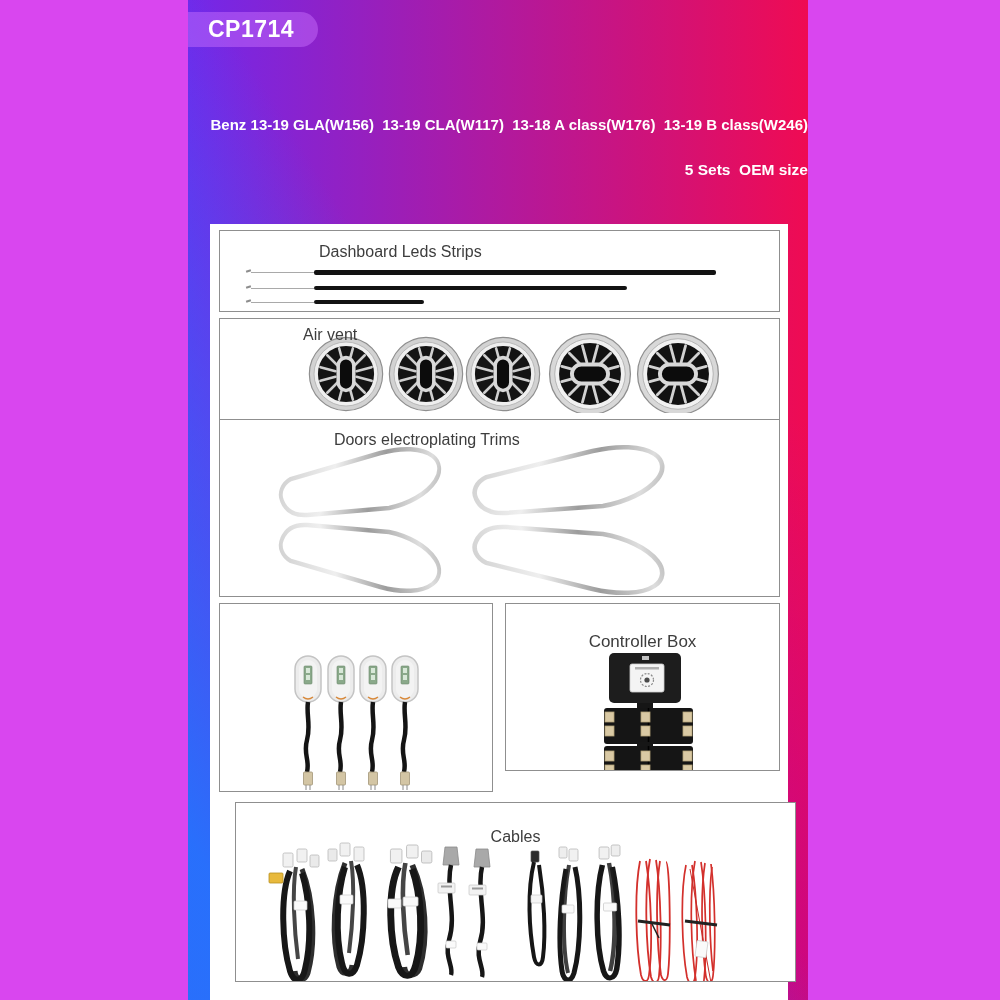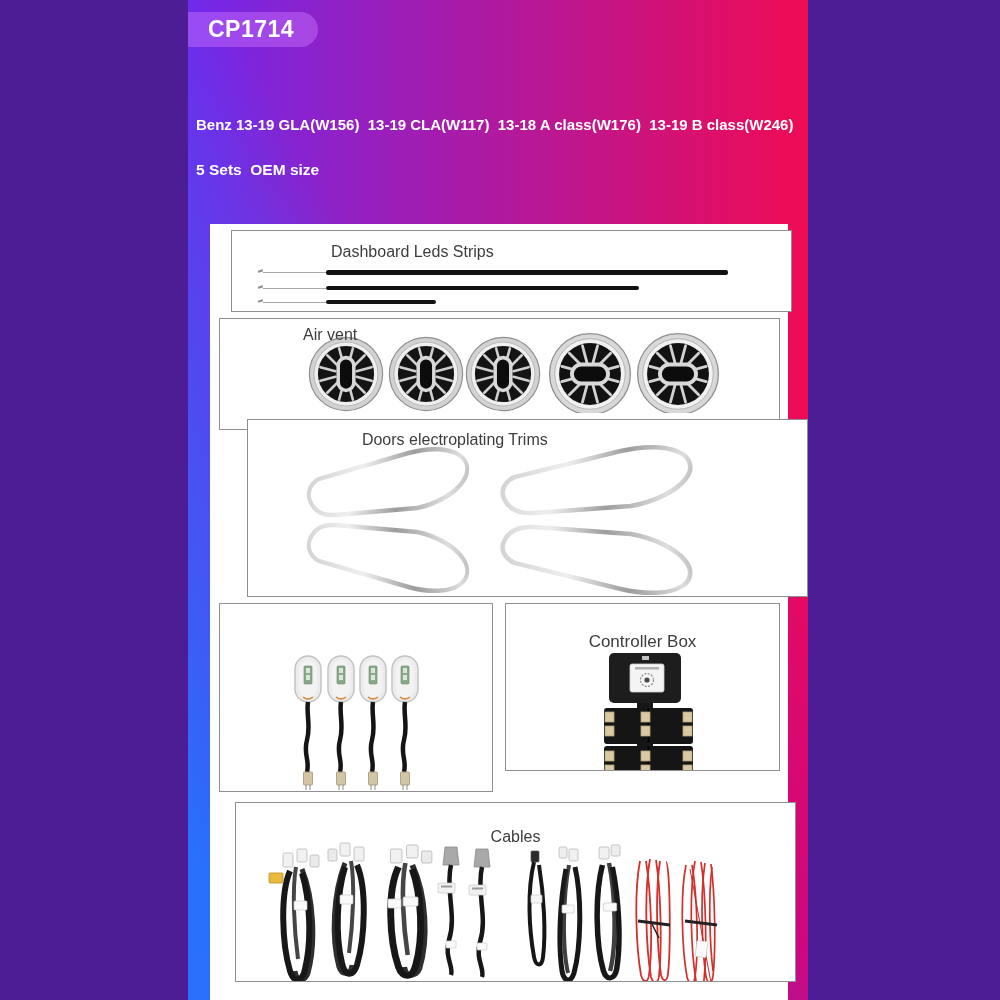--- a/index.html
+++ b/index.html
@@ -1,42 +1,42 @@
 <!DOCTYPE html>
 <html><head>
 <meta charset="utf-8">
 <style>
   html,body{margin:0;padding:0;background:#ffffff;}
-  .canvas{position:relative;width:1000px;height:1000px;background:#4c1d95;overflow:hidden;
+  .canvas{position:relative;width:1000px;height:1000px;background:#d946ef;overflow:hidden;
           font-family:"Liberation Sans",sans-serif;margin:0 auto;}
 
   
   .gradient{position:absolute;left:188px;top:0;width:620px;height:1000px;
     background-image:
       linear-gradient(to top right, rgba(36,116,253,0.95) 8%, rgba(36,116,253,0) 52%),
       linear-gradient(to bottom, rgba(150,0,205,0) 42%, rgba(150,0,200,0.40) 100%),
       linear-gradient(to right, #7228ea, #ef0b53);}
   .cp-pill{position:absolute;left:0;top:12px;height:35px;line-height:35px;
     padding:0 24px 0 20px;background:rgba(203,115,255,0.45);
     border-radius:0 18px 18px 0;color:#ffffff;font-size:23px;font-weight:600;
     letter-spacing:0.5px;}
-  .hline{position:absolute;left:0;width:100%;text-align:left;color:#ffffff;white-space:pre;padding-left:8px;}
+  .hline{position:absolute;left:0;width:100%;text-align:right;color:#ffffff;white-space:pre;}
   .benz{top:116px;font-size:15px;font-weight:600;}
   .sets{top:161px;font-size:15.5px;font-weight:600;}
   .control{top:201px;font-size:15px;font-weight:500;}
 
   
   .panel{position:absolute;left:210px;top:224px;width:578px;height:776px;background:#fff;}
   .pbox{position:absolute;border:1px solid #8f8f8f;background:#fff;box-sizing:border-box;overflow:hidden;}
   .ptitle{position:absolute;color:#3d3d3d;font-size:16px;}
   .centered{left:0;width:100%;text-align:center;}
 
-  .box-dash {left:9px;top:6px;  width:561px;height:82px;margin-left:12px;}
+  .box-dash {left:9px;top:6px;  width:561px;height:82px;}
   .box-vent {left:9px;top:94px; width:561px;height:112px;}
-  .box-trim {left:9px;top:195px;width:561px;height:178px;margin-left:28px;}
+  .box-trim {left:9px;top:195px;width:561px;height:178px;}
   .box-foot {left:9px;top:379px;width:274px;height:189px;}
   .box-ctrl {left:295px;top:379px;width:275px;height:168px;}
   .box-cable{left:25px;top:578px;width:561px;height:180px;}
 
   
   .strip{position:absolute;background:#121212;border-radius:2px;}
   .wire{position:absolute;height:1px;background:#a9a9a9;}
   .wire::before{content:"";position:absolute;left:-5px;top:-2px;width:5px;height:2px;
     background:#8d8d8d;transform:rotate(-18deg);}
   svg{display:block;}

